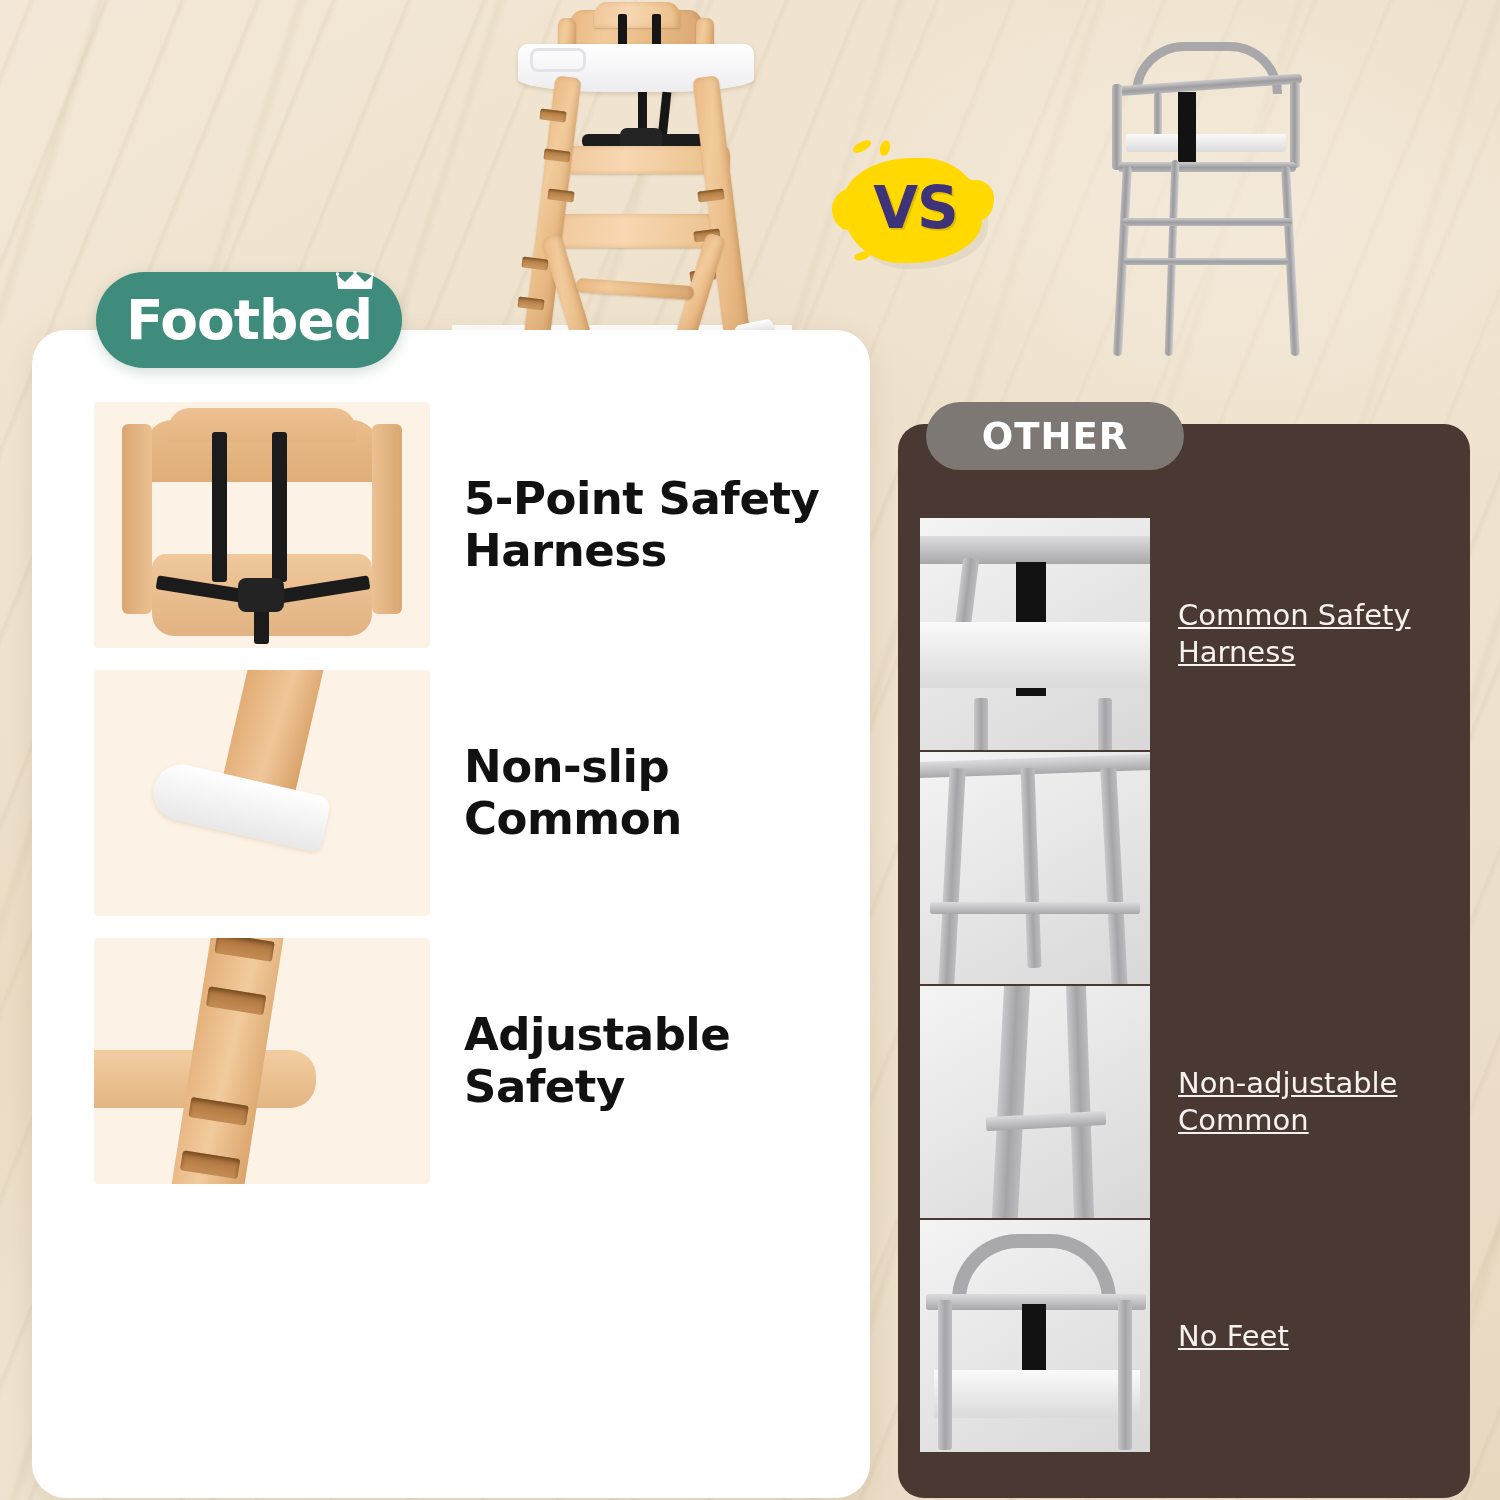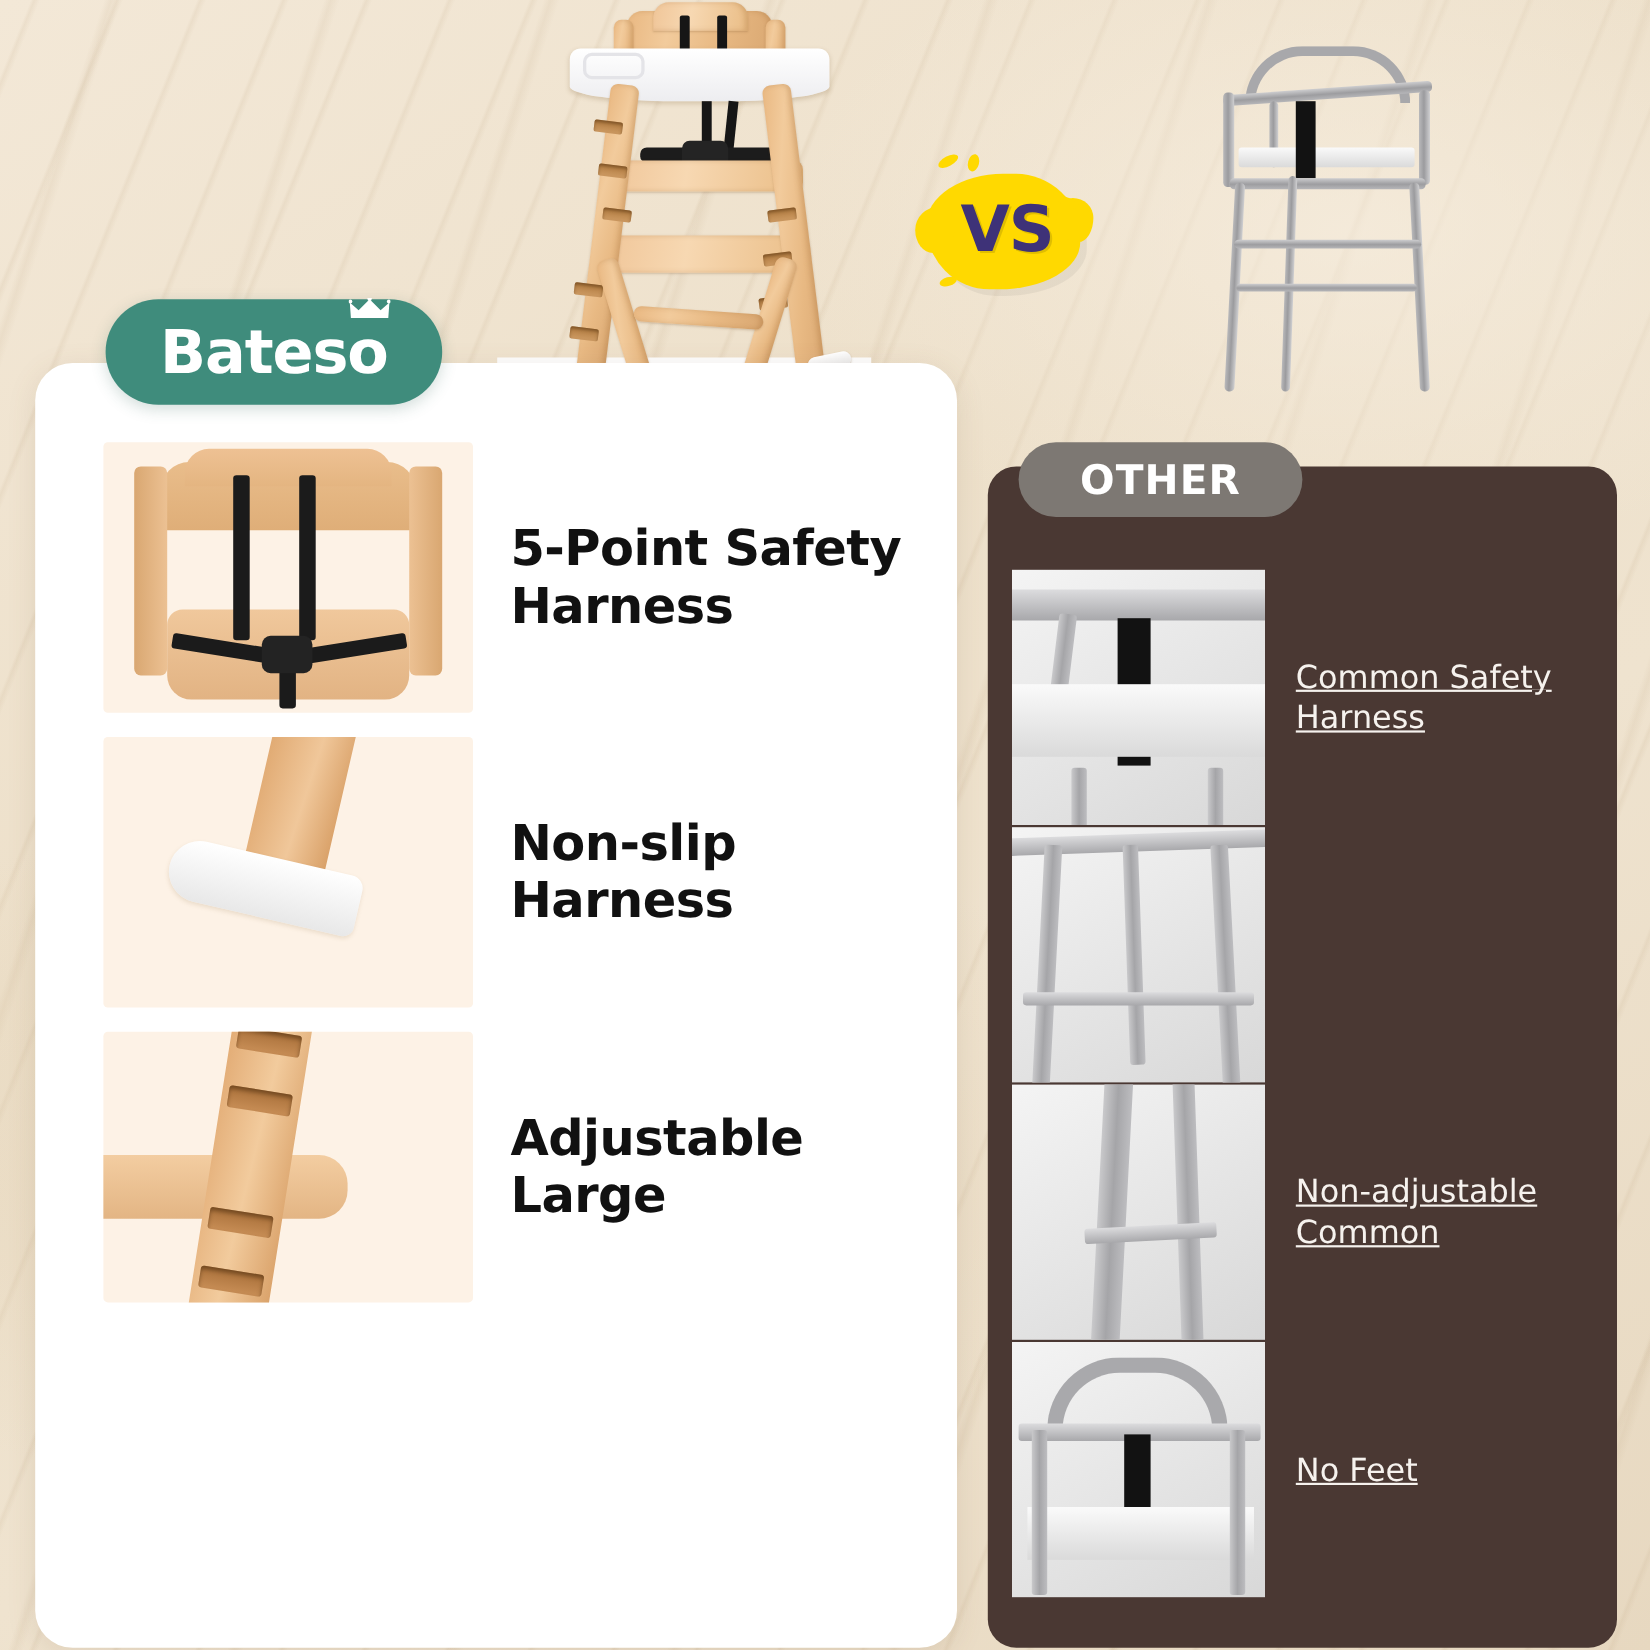--- a/index.html
+++ b/index.html
@@ -337,42 +337,42 @@
     <div class="feature-label" style="white-space:pre-line">5-Point Safety
 Harness</div>
   </div>
 
   <div class="feature-row" id="row-2">
     <div class="thumb">
       <div class="t2-leg"></div>
       <div class="t2-cap"></div>
     </div>
     <div class="feature-label" style="white-space:pre-line">Non-slip
-Harness</div>
+Common</div>
   </div>
 
   <div class="feature-row" id="row-3">
     <div class="thumb">
       <div class="t3-seat"></div>
       <div class="t3-rail">
         <div class="sl" style="top:30px;"></div>
         <div class="sl" style="top:84px;"></div>
         <div class="sl" style="top:196px;"></div>
         <div class="sl" style="top:250px;"></div>
       </div>
     </div>
     <div class="feature-label" style="white-space:pre-line">Adjustable
-Large</div>
+Safety</div>
   </div>
 
 </div>
 
 <div id="bateso-badge">
   <div class="logo-wrap">
-    <span class="logo-text">Bateso</span>
+    <span class="logo-text">Footbed</span>
     <svg class="crown" viewBox="0 0 38 20">
       <path d="M2 18 L1 4 L9 11 L19 1 L29 11 L37 4 L36 18 Z" fill="#ffffff"></path>
       <circle cx="1.5" cy="3" r="1.8" fill="#ffffff"></circle>
       <circle cx="19" cy="0.5" r="2" fill="#ffffff"></circle>
       <circle cx="36.5" cy="3" r="1.8" fill="#ffffff"></circle>
     </svg>
   </div>
 </div>
 
 <div id="right-card"></div>

